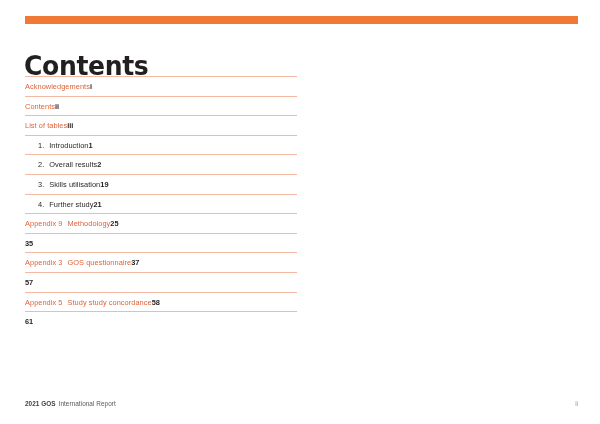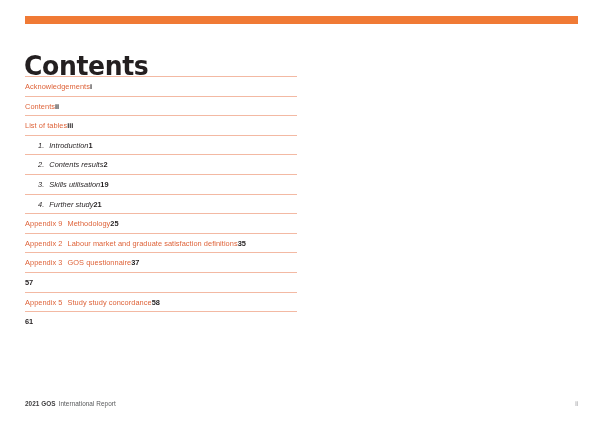--- a/index.html
+++ b/index.html
@@ -79,21 +79,20 @@
   }
 
   
   .toc-row.accent .toc-label { color: #de6238; }
   .toc-row.accent .toc-page  { color: #231f20; }
 
   
   .toc-row.chapter .toc-label {
     color: #231f20;
     padding-left: 13px;
-    font-style: italic;
   }
   .toc-row.chapter .toc-page { color: #231f20; }
 
   .toc-num {
     display: inline-block;
     margin-right: 5px;
   }
 
   
   .footer {
@@ -141,37 +140,36 @@
       </div>
       <div class="toc-row accent">
         <div class="toc-label"><span>List of tables</span></div>
         <div class="toc-page">iii</div>
       </div>
       <div class="toc-row chapter">
         <div class="toc-label"><span class="toc-num">1.</span><span>Introduction</span></div>
         <div class="toc-page">1</div>
       </div>
       <div class="toc-row chapter">
-        <div class="toc-label"><span class="toc-num">2.</span><span>Contents results</span></div>
+        <div class="toc-label"><span class="toc-num">2.</span><span>Overall results</span></div>
         <div class="toc-page">2</div>
       </div>
       <div class="toc-row chapter">
         <div class="toc-label"><span class="toc-num">3.</span><span>Skills utilisation</span></div>
         <div class="toc-page">19</div>
       </div>
       <div class="toc-row chapter">
         <div class="toc-label"><span class="toc-num">4.</span><span>Further study</span></div>
         <div class="toc-page">21</div>
       </div>
       <div class="toc-row accent">
         <div class="toc-label"><span class="toc-num">Appendix 9</span><span>Methodology</span></div>
         <div class="toc-page">25</div>
       </div>
       <div class="toc-row accent">
-        <div class="toc-label"><span class="toc-num">Appendix 2</span><span>Labour market and graduate satisfaction definitions</span></div>
         <div class="toc-page">35</div>
       </div>
       <div class="toc-row accent">
         <div class="toc-label"><span class="toc-num">Appendix 3</span><span>GOS questionnaire</span></div>
         <div class="toc-page">37</div>
       </div>
       <div class="toc-row accent">
         <div class="toc-page">57</div>
       </div>
       <div class="toc-row accent">

